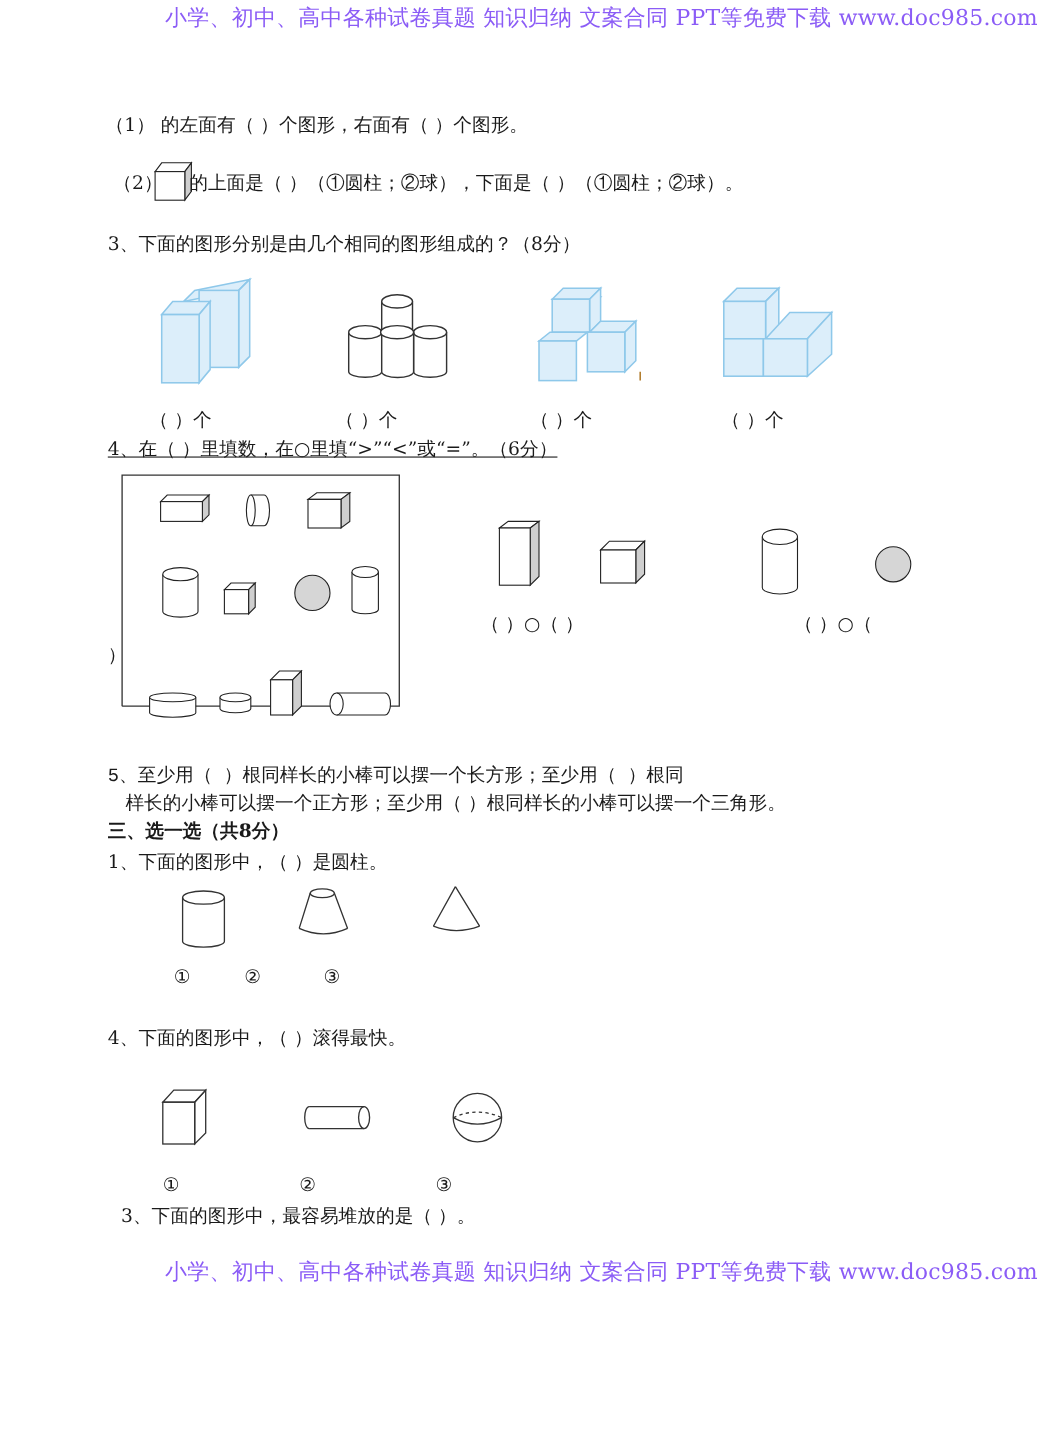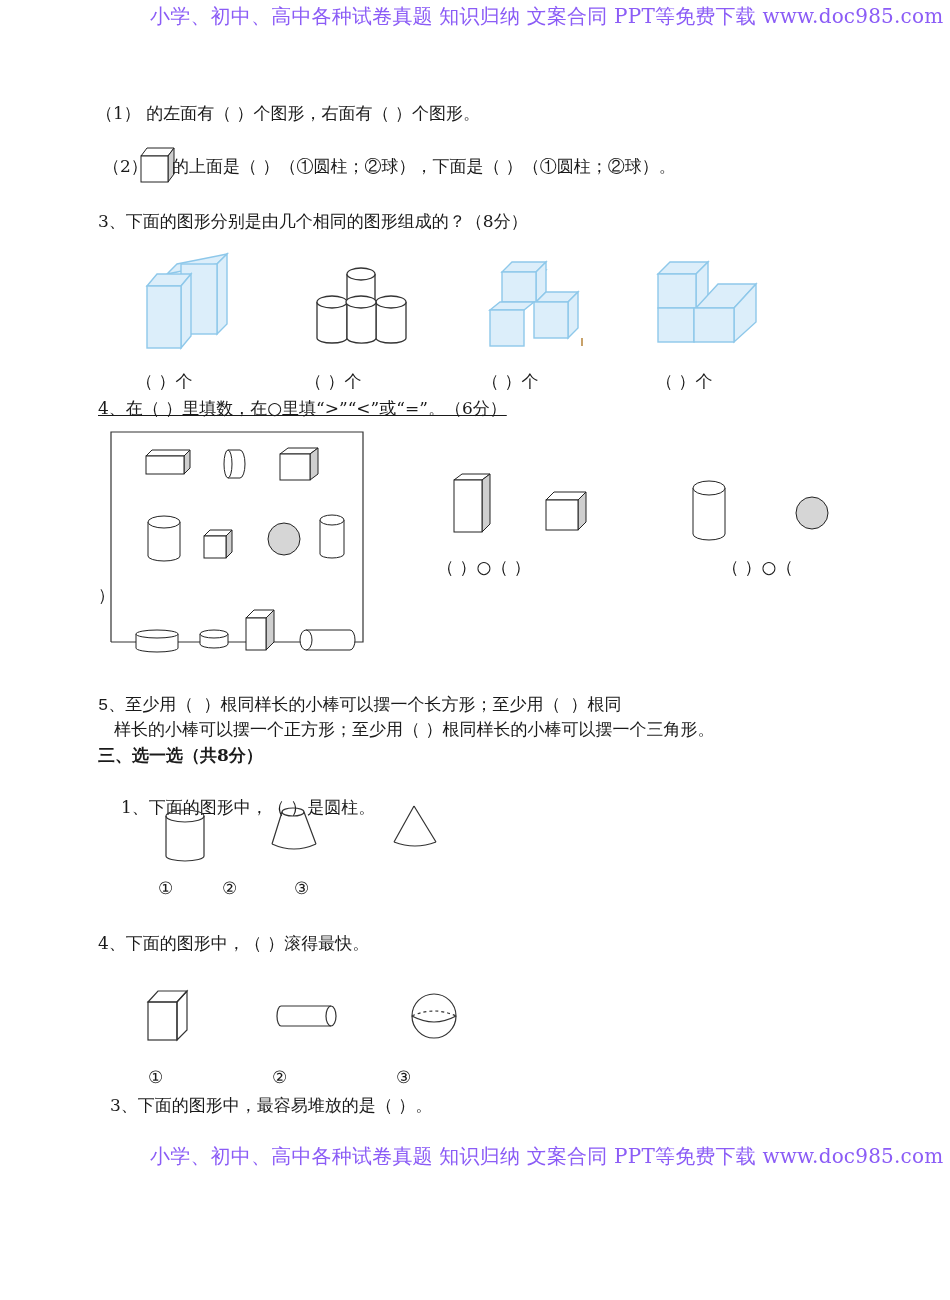--- a/index.html
+++ b/index.html
@@ -139,21 +139,21 @@
     <circle cx="362" cy="43" r="16" fill="#d6d6d6"></circle>
   </g>
 </svg>
 <div class="abs t" style="left:437px;top:556px;">（          ）○（          ）</div>
 <div class="abs t" style="left:722px;top:556px;">（          ）○（</div>
 
 <div class="abs t" style="left:98px;top:693px;font-family:Liberation Mono, monospace;">5、至少用（          ）根同样长的小棒可以摆一个长方形；至少用（          ）根同</div>
 <div class="abs t" style="left:98px;top:718px;margin-left:16px;">样长的小棒可以摆一个正方形；至少用（        ）根同样长的小棒可以摆一个三角形。</div>
 
 <div class="abs t b" style="left:98px;top:744px;">三、选一选（共8分）</div>
-<div class="abs t" style="left:98px;top:796px;margin-left:23px;">1、下面的图形中，（         ）是圆柱。</div>
+<div class="abs t" style="left:98px;top:772px;">1、下面的图形中，（         ）是圆柱。</div>
 
 <svg style="left:160px;top:802px;" width="290" height="62">
   <g stroke="#333" stroke-width="1.2" fill="none">
     <path d="M6,14 v40 a19,5 0 0 0 38,0 v-40"></path>
       <ellipse cx="25" cy="14" rx="19" ry="6"></ellipse>
     <path d="M122,10 L112,42 M144,10 L156,42"></path>
       <ellipse cx="133" cy="10" rx="11" ry="4"></ellipse>
       <path d="M112,42 Q134,52 156,42"></path>
     <path d="M254,4 L234,40 M254,4 L276,40"></path>
       <path d="M234,40 Q255,48 276,40"></path>

